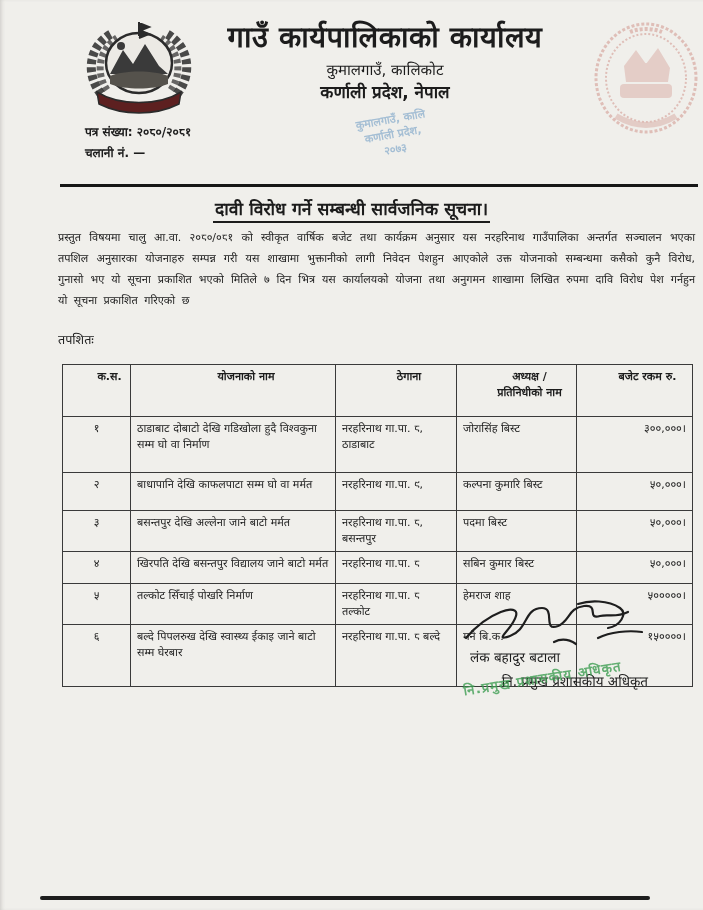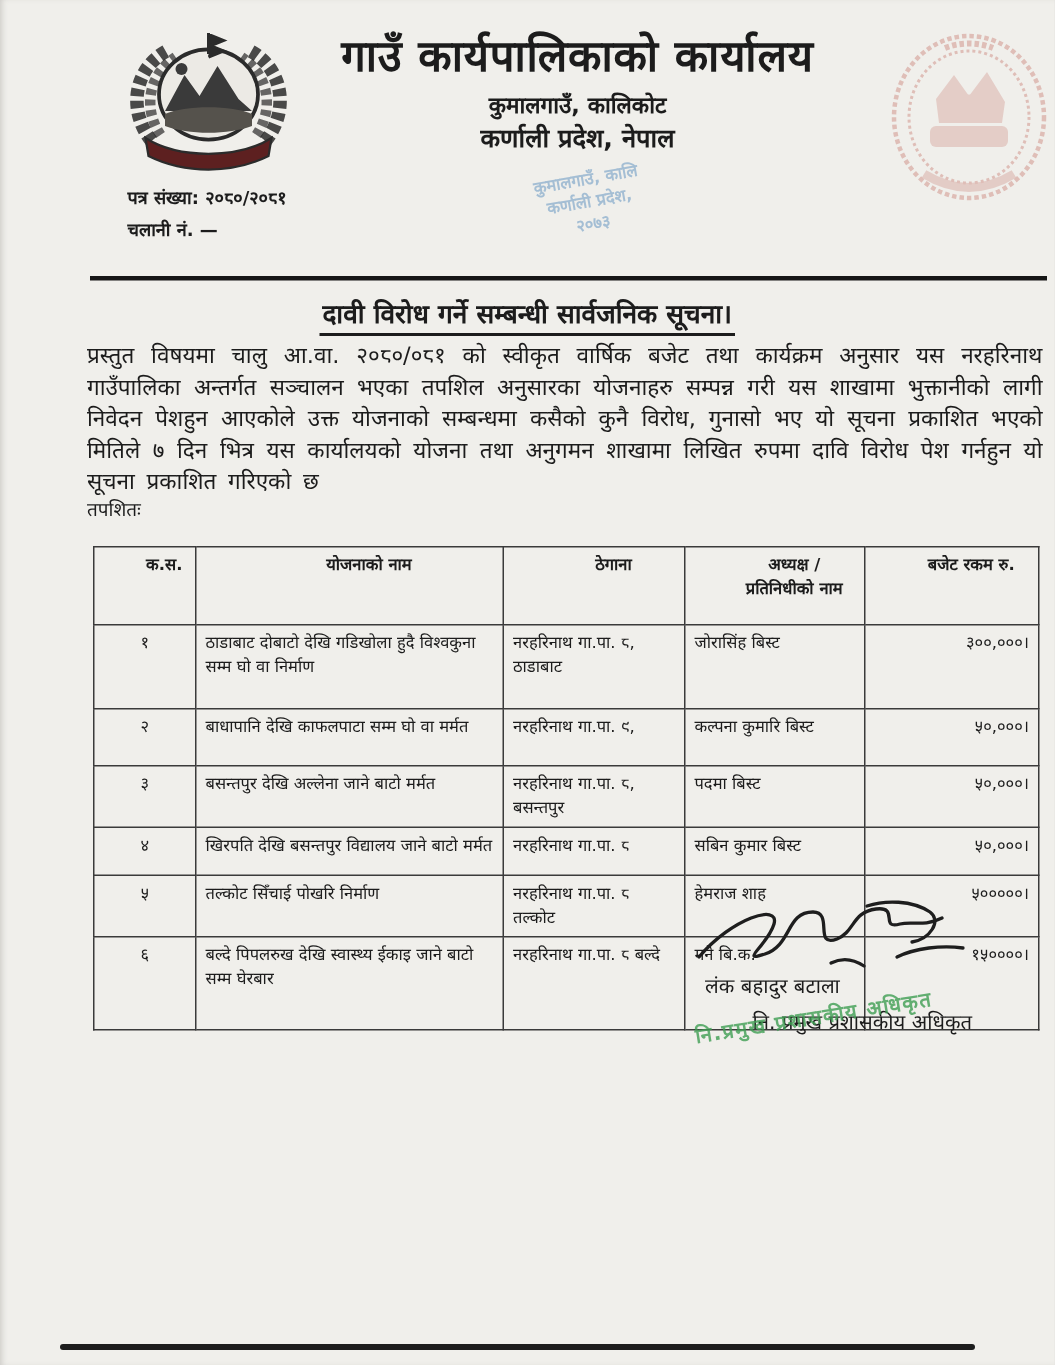--- a/index.html
+++ b/index.html
@@ -17,39 +17,39 @@
     position:relative;width:703px;height:910px;background:var(--paper);
     margin:0 auto;overflow:hidden;
     box-shadow:inset 3px 0 4px -2px #c9c8c4;
   }
   
   .emblem-left{position:absolute;left:83px;top:16px;width:112px;height:110px;}
   .seal-right{position:absolute;left:590px;top:20px;width:112px;height:128px;opacity:.55;}
   .head-block{position:absolute;left:188px;top:14px;width:394px;text-align:center;}
   .head-muni{font-size:20px;font-weight:bold;letter-spacing:.5px;}
   .head-office{font-size:29px;font-weight:bold;margin-top:2px;letter-spacing:.5px;}
-  .head-addr{font-size:15px;font-weight:bold;margin-top:4px;}
+  .head-addr{font-size:15px;font-weight:normal;margin-top:4px;}
   .head-prov{font-size:17px;font-weight:bold;margin-top:1px;}
   .stamp-frag{
     position:absolute;left:308px;top:112px;width:170px;text-align:center;
     transform:rotate(-10deg);color:var(--stamp-blue);opacity:.5;
     font-size:11px;font-weight:bold;line-height:15px;pointer-events:none;
   }
   .meta-left{position:absolute;left:85px;top:122px;font-size:12px;font-weight:bold;line-height:21px;}
   .meta-date{position:absolute;right:14px;top:160px;width:220px;text-align:right;font-size:12px;font-weight:bold;}
   .rule{position:absolute;left:60px;top:184px;width:638px;height:3px;background:#161616;}
   
   .notice-title{
     position:absolute;left:0;top:196px;width:703px;text-align:center;
     font-size:17.5px;font-weight:bold;
   }
   .notice-title span{border-bottom:2px solid var(--ink);padding:0 2px 2px 2px;}
   .notice-body{
     position:absolute;left:58px;top:227px;width:637px;
-    font-size:15px;line-height:21px;text-align:justify;word-spacing:3px;
+    font-size:11px;line-height:21px;text-align:justify;word-spacing:3px;
   }
   .notice-detail{position:absolute;left:58px;top:331px;font-size:12.6px;}
   
   table.plan{
     position:absolute;left:62px;top:364px;width:630px;
     border-collapse:collapse;table-layout:fixed;
     font-size:11px;line-height:16px;
   }
   table.plan th,table.plan td{border:1.4px solid var(--border);padding:4px 6px;vertical-align:top;}
   table.plan th{font-weight:bold;text-align:center;height:52px;padding-left:32px;}

